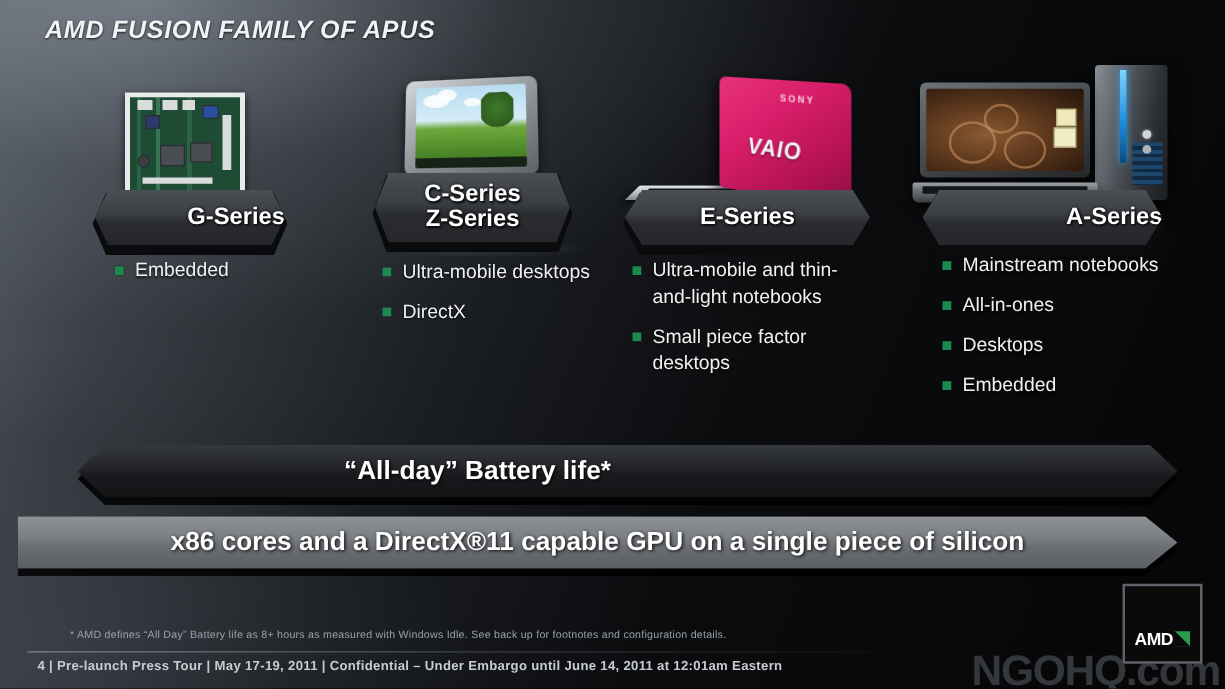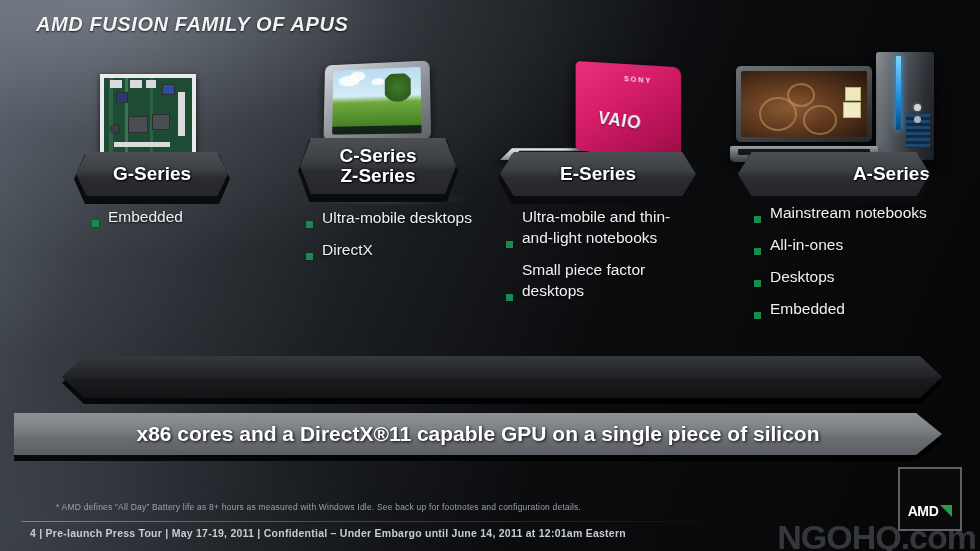--- a/index.html
+++ b/index.html
@@ -25,21 +25,21 @@
     display:flex;align-items:center;justify-content:center;}
   .hex.tall{height:56px;}
   .hexshadow{position:absolute;height:50px;background:#0a0b0c;
     clip-path:polygon(7% 0, 93% 0, 100% 50%, 93% 100%, 7% 100%, 0 50%);}
   .hexshadow.tall{height:62px;}
   .hexlabel{color:#ffffff;font-size:19px;font-weight:bold;line-height:20px;text-align:center;
     text-shadow:1px 1px 2px rgba(0,0,0,.95), 0 0 3px rgba(0,0,0,.8);white-space:nowrap;}
 
   
   .bullets{position:absolute;}
-  .bullet{display:flex;align-items:flex-end;margin-bottom:11px;}
+  .bullet{display:flex;align-items:flex-start;margin-bottom:11px;}
   .bdot{width:7px;height:7px;background:#1c8a4e;margin-top:7px;margin-right:9px;flex:0 0 auto;
     box-shadow:0 0 1px rgba(0,0,0,.6);}
   .btext{color:#f0f1f3;font-size:15.5px;line-height:21px;text-shadow:0 1px 2px rgba(0,0,0,.85);}
 
   
   .banner{position:absolute;display:flex;align-items:center;}
   .banner .face{position:absolute;inset:0;}
   .bannertext{position:relative;width:100%;color:#ffffff;font-size:21px;font-weight:bold;
     text-align:center;text-shadow:1px 1px 3px rgba(0,0,0,.9);}
 
@@ -165,21 +165,21 @@
       <div class="conn" style="left:6px;top:2px;width:12px;height:8px;"></div>
       <div class="conn" style="left:26px;top:2px;width:12px;height:8px;"></div>
       <div class="conn" style="left:42px;top:2px;width:10px;height:8px;"></div>
       <div class="conn" style="left:74px;top:14px;width:7px;height:44px;"></div>
       <div class="conn" style="left:10px;top:64px;width:56px;height:5px;"></div>
       <div class="chip" style="left:6px;top:46px;width:8px;height:8px;border-radius:50%;background:#3b3f43;"></div>
     </div>
   </div>
 
   <div class="hexshadow" style="left:74px;top:154px;width:156px;"></div>
-  <div class="hex" style="left:76px;top:152px;width:152px;">
+  <div class="hex" style="left:76px;top:152px;width:152px;justify-content:flex-end;">
     <div class="hexlabel">G-Series</div>
   </div>
 
   <div class="bullets" style="left:92px;top:206px;width:150px;">
     <div class="bullet">
       <span class="bdot"></span>
       <span class="btext">Embedded</span>
     </div>
   </div>
 
@@ -286,20 +286,21 @@
     </div>
     <div class="bullet">
       <span class="bdot"></span>
       <span class="btext">Embedded</span>
     </div>
   </div>
 
   <div id="banner1sh"></div>
   <div class="banner" id="banner1">
     <div class="face"></div>
+    <div class="bannertext">“All-day” Battery life*</div>
   </div>
 
   <div id="banner2sh"></div>
   <div class="banner" id="banner2">
     <div class="face"></div>
     <div class="bannertext">x86 cores and a DirectX®11 capable GPU on a single piece of silicon</div>
   </div>
 
   <div id="footnote">* AMD defines “All Day” Battery life as 8+ hours as measured with Windows Idle.  See back up for footnotes and configuration details.</div>
   <div id="sep"></div>

